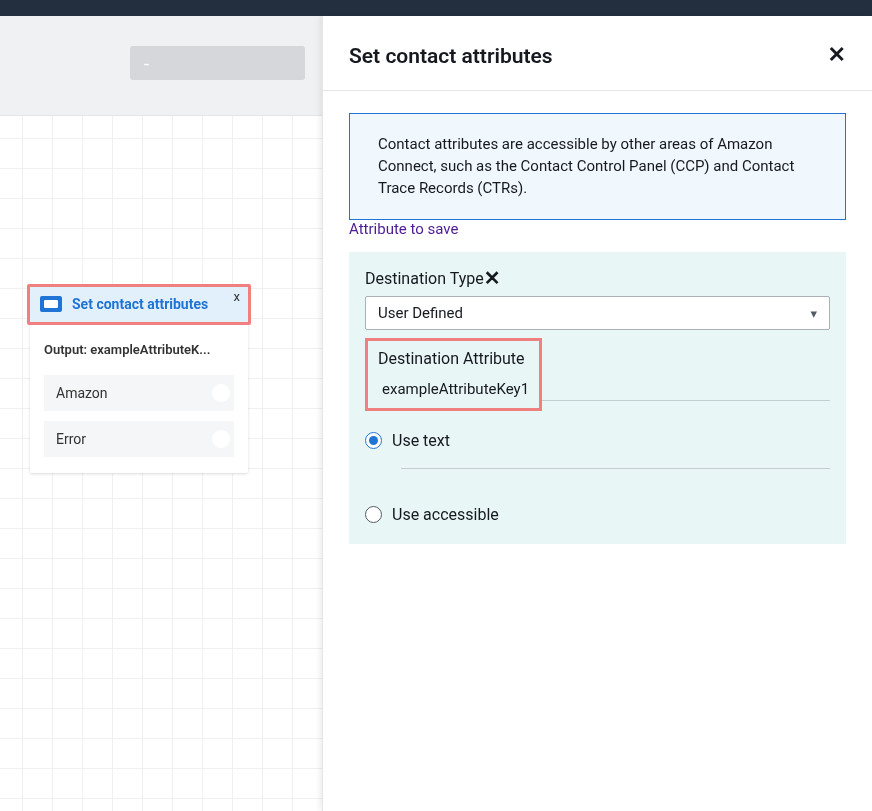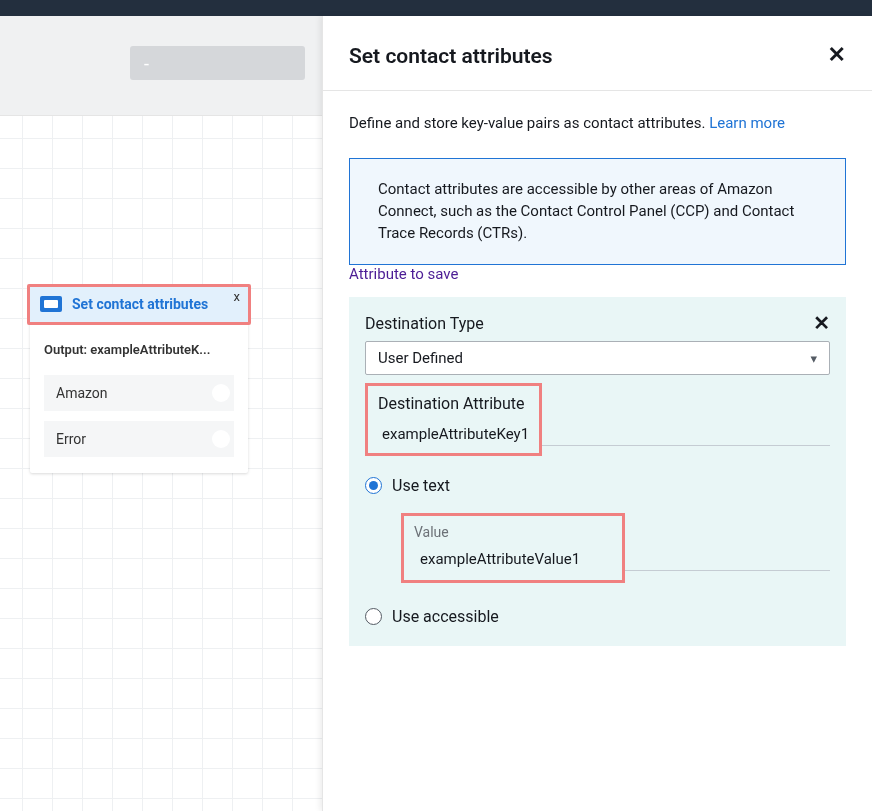--- a/index.html
+++ b/index.html
@@ -193,21 +193,20 @@
       color: #4c1d95;
       margin-bottom: 14px;
     }
     .attribute-box {
       background: #e9f6f6;
       padding: 16px 16px 20px 16px;
       position: relative;
     }
     .attr-header {
       display: flex;
-      justify-content: space-between;
       align-items: center;
       margin-bottom: 8px;
     }
     .attr-label {
       font-size: 16px;
       color: #16191f;
     }
     .attr-close {
       font-size: 20px;
       font-weight: 700;
@@ -356,23 +355,20 @@
     </div>
   </div>
 </div>
 
 <div class="side-panel">
   <div class="panel-header">
     <div class="panel-title">Set contact attributes</div>
     <div class="close-icon">✕</div>
   </div>
   <div class="panel-divider"></div>
-  <div class="panel-desc">
-    <span>Define and store key-value pairs as contact attributes. </span><a class="link-text">Learn more</a>
-  </div>
   <div class="info-box">Contact attributes are accessible by other areas of Amazon Connect, such as the Contact Control Panel (CCP) and Contact Trace Records (CTRs).</div>
   <div class="section-label">Attribute to save</div>
 
   <div class="attribute-box">
     <div class="attr-header">
       <span class="attr-label">Destination Type</span>
       <span class="attr-close">✕</span>
     </div>
     <div class="select-wrap">
       <span>User Defined</span>
@@ -387,24 +383,20 @@
       <div class="dest-attr-line"></div>
     </div>
 
     <div class="radio-row">
       <span class="radio-circle selected"></span>
       <span>Use text</span>
     </div>
 
     <div class="value-section">
       <div class="value-line">
-        <div class="value-highlight">
-          <div class="value-label">Value</div>
-          <div class="value-text">exampleAttributeValue1</div>
-        </div>
         <div class="value-underline"></div>
       </div>
     </div>
 
     <div class="radio-row last">
       <span class="radio-circle"></span>
       <span>Use accessible</span>
     </div>
   </div>
 </div>

